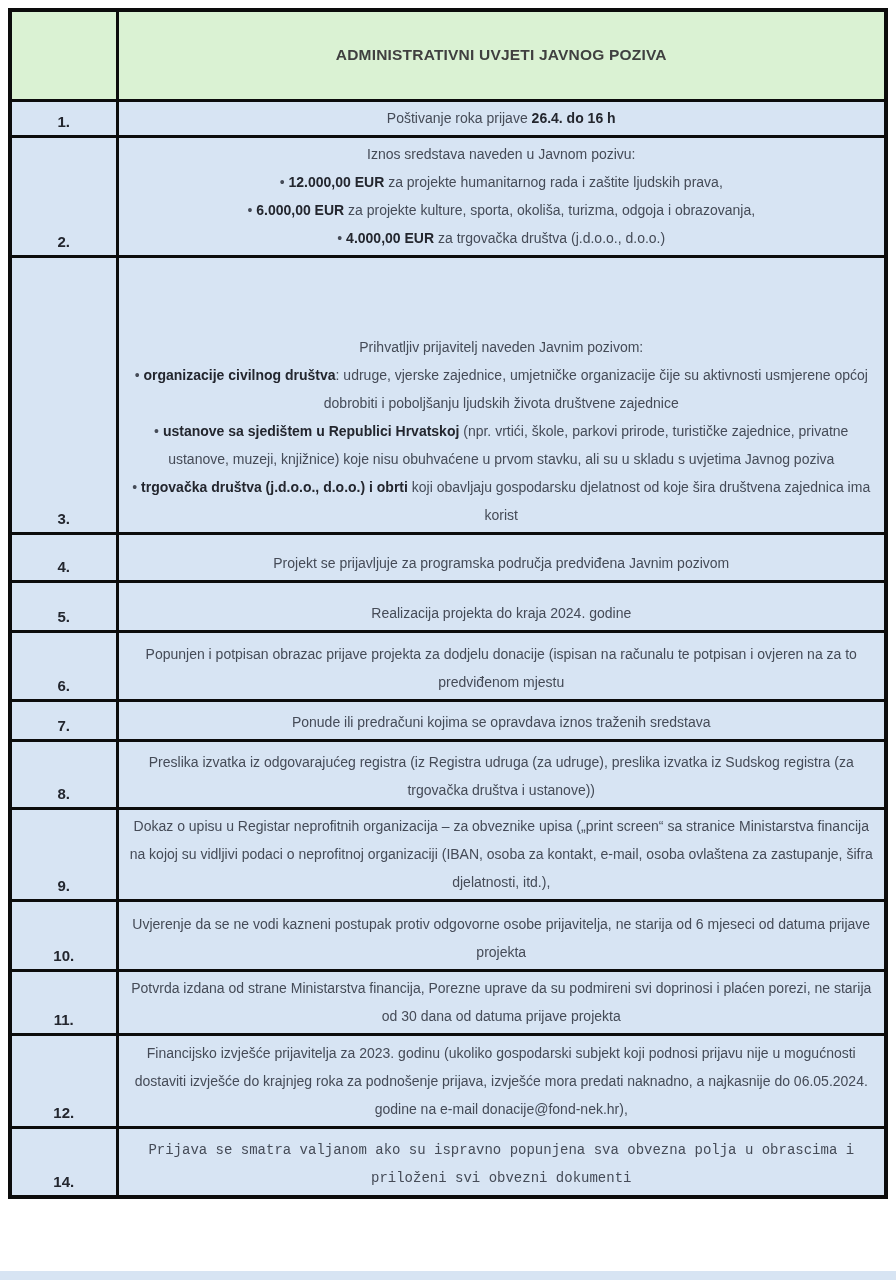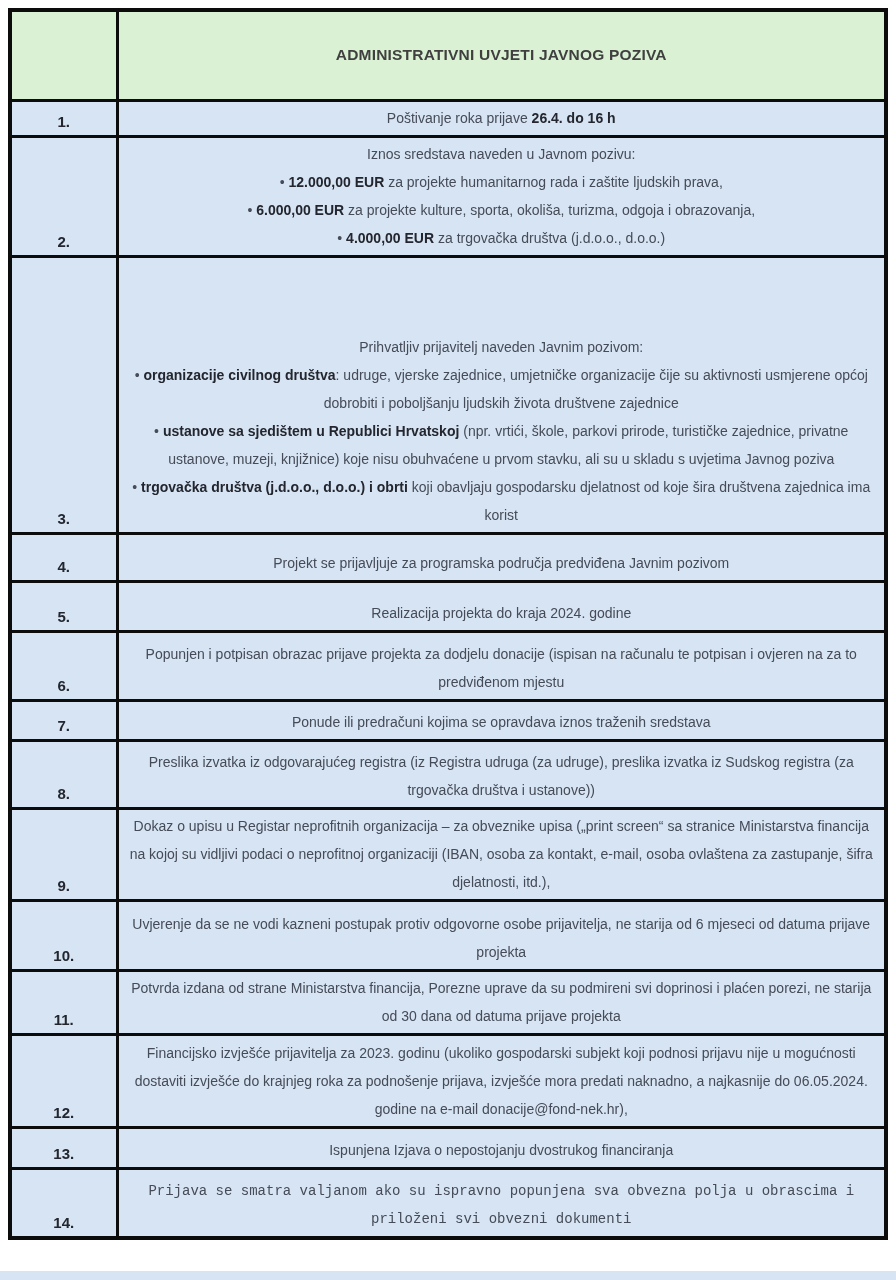--- a/index.html
+++ b/index.html
@@ -150,26 +150,20 @@
             <span class="line"><span>Potvrda izdana od strane Ministarstva financija, Porezne uprave da su podmireni svi doprinosi i plaćen porezi, ne starija od 30 dana od datuma prijave projekta</span></span>
           </td>
         </tr>
         <tr>
           <td class="num-cell" style="height: 93px;">12.</td>
           <td class="content-cell" style="height: 93px;">
             <span class="line"><span>Financijsko izvješće prijavitelja za 2023. godinu (ukoliko gospodarski subjekt koji podnosi prijavu nije u mogućnosti dostaviti izvješće do krajnjeg roka za podnošenje prijava, izvješće mora predati naknadno, a najkasnije do 06.05.2024. godine na e-mail donacije@fond-nek.hr),</span></span>
           </td>
         </tr>
         <tr>
-          <td class="num-cell" style="height: 41px;">13.</td>
-          <td class="content-cell" style="height: 41px;">
-            <span class="line"><span>Ispunjena Izjava o nepostojanju dvostrukog financiranja</span></span>
-          </td>
-        </tr>
-        <tr>
           <td class="num-cell" style="height: 70px;">14.</td>
           <td class="content-cell" style="height: 70px; font-family: Liberation Mono, monospace;">
             <span class="line"><span>Prijava se smatra valjanom ako su ispravno popunjena sva obvezna polja u obrascima  i priloženi svi obvezni dokumenti</span></span>
           </td>
         </tr>
       </tbody>
   </table>
   <div class="next-row-strip"></div>
 </div>
 

